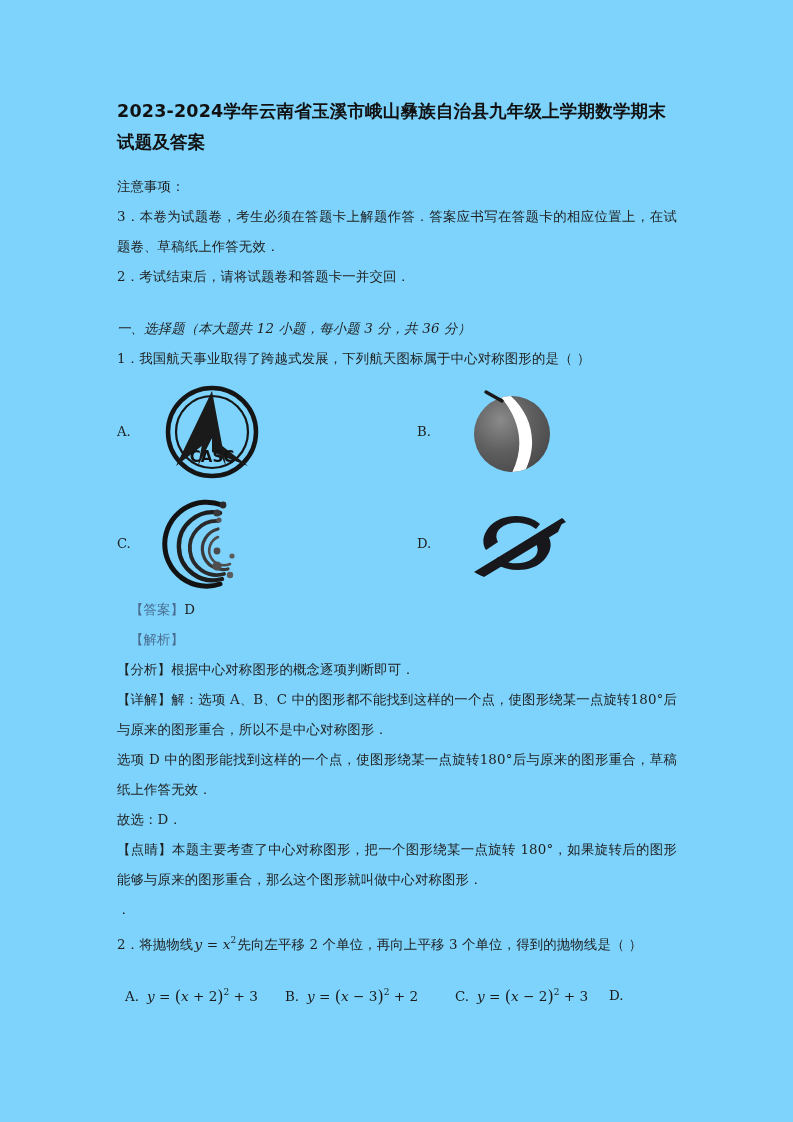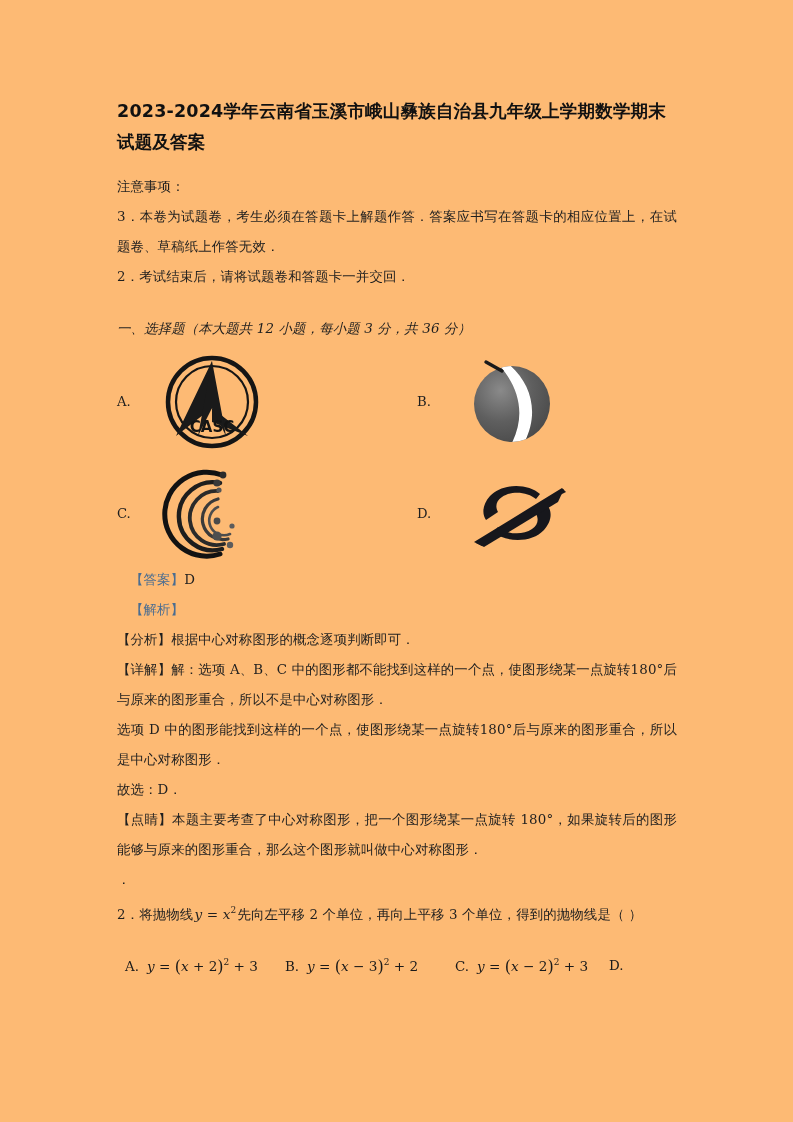--- a/index.html
+++ b/index.html
@@ -13,21 +13,21 @@
     font-family: "DejaVu Serif", "Liberation Serif", serif;
     color: #1a1a1a;
     position: relative;
     overflow: hidden;
   }
   .page {
     position: absolute;
     left: 0; top: 0;
     width: 793px;
     height: 1122px;
-    background: #fdba74;
+    background: #7dd3fc;
   }
   .content {
     position: absolute;
     left: 117px;
     top: 96px;
     width: 560px;
   }
 
   
   .doc-title {
@@ -131,20 +131,21 @@
     <h1 class="doc-title">2023-2024学年云南省玉溪市峨山彝族自治县九年级上学期数学期末试题及答案</h1>
 
     <p class="p note-head">注意事项：</p>
     <p class="p">3．本卷为试题卷，考生必须在答题卡上解题作答．答案应书写在答题卡的相应位置上，在试题卷、草稿纸上作答无效．</p>
     <p class="p">2．考试结束后，请将试题卷和答题卡一并交回．</p>
 
     <div class="spacer-6"></div>
 
     <p class="p sec-head">一、选择题（本大题共 12 小题，每小题 3 分，共 36 分）</p>
 
+    <p class="p"><span>1．</span><span>我国航天事业取得了跨越式发展，下列航天图标属于中心对称图形的是（      ）</span></p>
 
     <div class="opt-grid">
 
       <div class="opt-cell" style="left:0; top:0;">
         <span class="opt-label">A.</span>
         <div class="opt-art">
           <svg viewBox="0 0 100 100" width="100" height="100">
             <circle cx="50" cy="50" r="44" fill="none" stroke="#151515" stroke-width="4.5"></circle>
             <circle cx="50" cy="50" r="36" fill="none" stroke="#151515" stroke-width="2.2"></circle>
             <path d="M50 9 L50 70 L86 84 L50 56 L14 84 Z" fill="#1a1a1a"></path>
@@ -216,21 +217,21 @@
     </div>
 
     <p class="p"><span class="blue">【答案】</span><span>D</span></p>
 
     <p class="p"><span class="blue">【解析】</span></p>
 
     <p class="p"><span>【分析】</span><span>根据中心对称图形的概念逐项判断即可．</span></p>
 
     <p class="p"><span>【详解】</span><span>解：选项 A、B、C 中的图形都不能找到这样的一个点，使图形绕某一点旋转180°后与原来的图形重合，所以不是中心对称图形．</span></p>
 
-    <p class="p">选项 D 中的图形能找到这样的一个点，使图形绕某一点旋转180°后与原来的图形重合，所以是中心对称图形．</p>
+    <p class="p">选项 D 中的图形能找到这样的一个点，使图形绕某一点旋转180°后与原来的图形重合，草稿纸上作答无效．</p>
 
     <p class="p">故选：D．</p>
 
     <p class="p"><span>【点睛】</span><span>本题主要考查了中心对称图形，把一个图形绕某一点旋转 180°，如果旋转后的图形能够与原来的图形重合，那么这个图形就叫做中心对称图形．</span></p>
 
     <p class="p">．</p>
 
     <p class="p"><span>2．</span><span>将抛物线</span><span class="math">y<span class="nm"> = </span>x<span class="sup">2</span></span><span>先向左平移 2 个单位，再向上平移 3 个单位，得到的抛物线是（      ）</span></p>
 
     <div class="choice-row">

